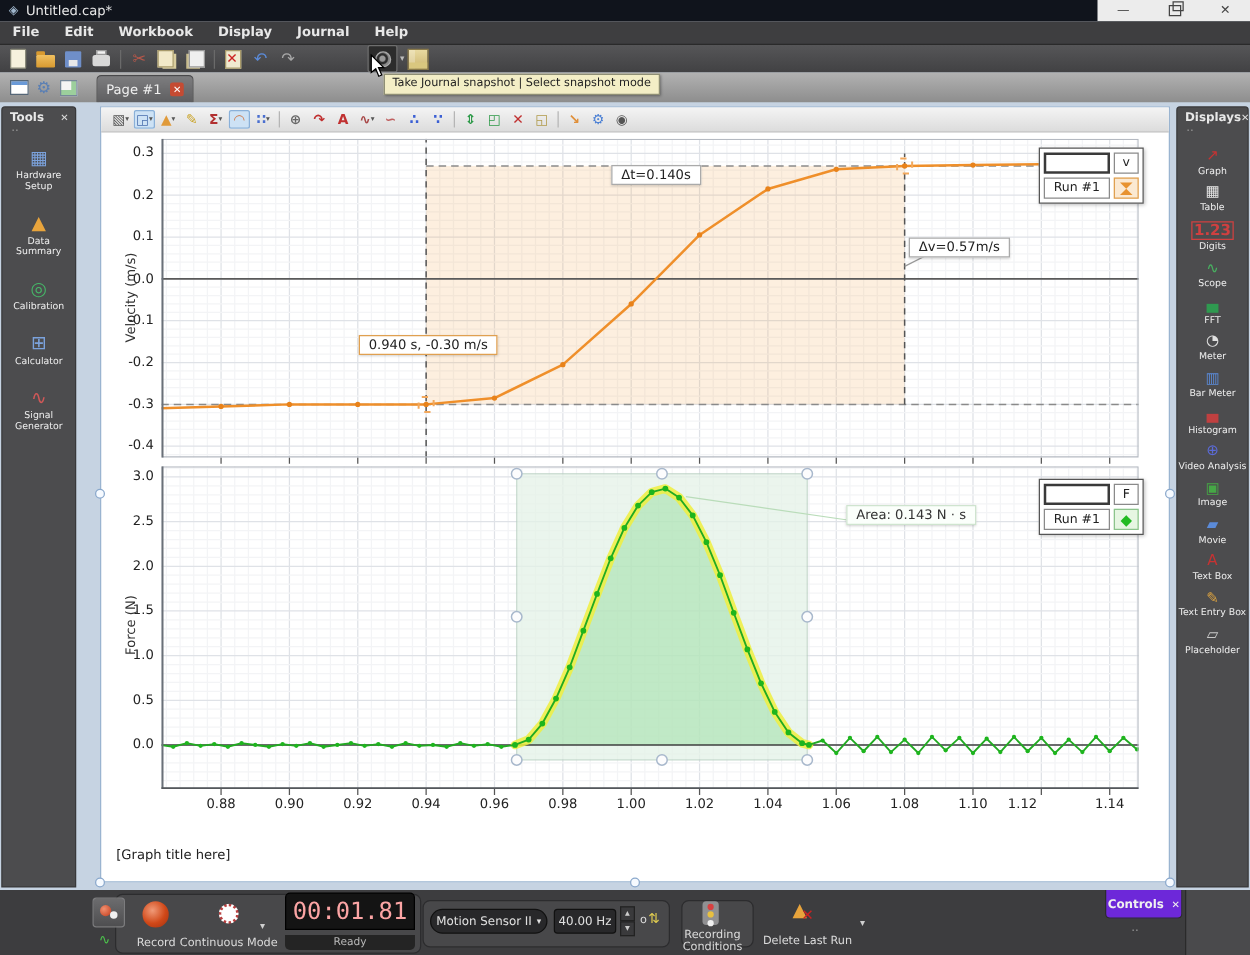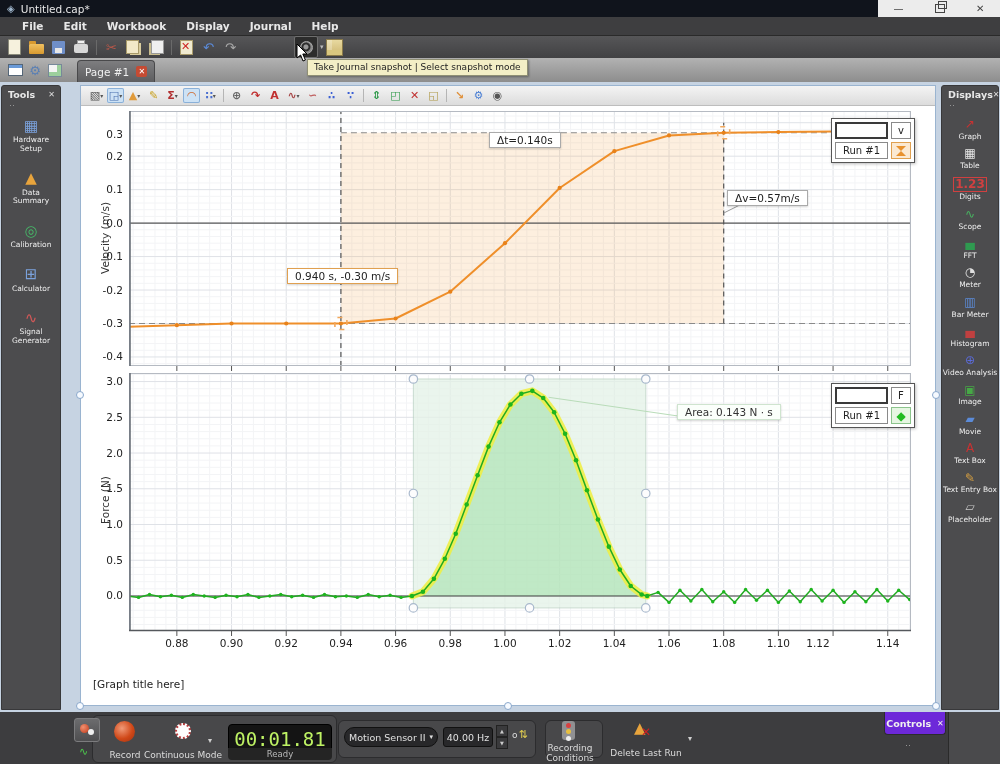--- a/index.html
+++ b/index.html
@@ -8,21 +8,21 @@
   
   #titlebar{position:absolute;left:0;top:0;width:1000px;height:17px;background:#10141c;
             display:flex;align-items:center;color:#e8e8e8;font-size:10.5px}
   #titlebar .app-icon{color:#9fb6cc;font-size:10px;margin:0 6px 0 7px}
   .win-btns{position:absolute;right:0;top:0;width:122px;height:17px;background:#ececec;
             display:flex;align-items:center;justify-content:space-around;color:#444;font-size:10px}
   .ic-restore{width:8px;height:7px;border:1px solid #444;position:relative;background:#ececec}
   .ic-restore::before{content:"";position:absolute;left:2px;top:-4px;width:7px;height:6px;border:1px solid #444}
   
   #menubar{position:absolute;left:0;top:17px;width:1000px;height:19px;background:#3e3e40;
-           border-bottom:1px solid #2a2a2a;display:flex;align-items:center;padding-left:12px;box-sizing:border-box}
+           border-bottom:1px solid #2a2a2a;display:flex;align-items:center;padding-left:0;box-sizing:border-box}
   .menu-item{color:#e8e8e8;font-size:10.5px;font-weight:600;padding:2px 10px}
   
   #toolbar{position:absolute;left:0;top:36px;width:1000px;height:22px;background:linear-gradient(#565658,#414143);
            display:flex;align-items:center;padding-left:4px;box-sizing:border-box}
   .tbtn{width:21px;height:19px;display:flex;align-items:center;justify-content:center;margin-right:1px}
   .tsep{width:1px;height:15px;background:#6a6a6a;margin:0 4px}
   .tgap{width:52px}
   .ic-new{width:11px;height:14px;background:#f6f1dd;border:1px solid #8a8a7a;border-radius:1px}
   .ic-open{width:15px;height:10px;background:linear-gradient(#f0c060,#d89a30);border-radius:1px;position:relative;margin-top:3px}
   .ic-open::before{content:"";position:absolute;top:-3px;left:0;width:7px;height:3px;background:#d89a30;border-radius:1px 1px 0 0}
@@ -132,22 +132,22 @@
             background:linear-gradient(#6c6c6e,#4e4e50);border:1px solid #7c7c7e;box-sizing:border-box}
   .mini-btn .dot-r{position:absolute;left:5px;top:5px;width:9px;height:9px;border-radius:50%;background:radial-gradient(circle at 35% 35%,#f09070,#c03818)}
   .mini-btn .dot-w{position:absolute;left:13px;top:10px;width:6px;height:6px;border-radius:50%;background:#f0f0f0}
   .mini-wave{position:absolute;left:79px;top:33px;color:#4cc44c;font-size:11px}
   .record-circle{position:absolute;left:114px;top:9px;width:21px;height:21px;border-radius:50%;
                  background:radial-gradient(circle at 38% 35%,#f09a78,#d04818 55%,#a03010)}
   .blabel{position:absolute;font-size:9px;color:#dcdcdc;text-align:center;line-height:10px}
   .dial{position:absolute;left:175px;top:11px;width:16px;height:16px;border-radius:50%;background:#fff;
         border:2px dotted #b84040;box-sizing:border-box}
   .bcaret{position:absolute;color:#cfcfcf;font-size:8px}
-  .timer{position:absolute;left:228px;top:12px;width:104px;height:30px;background:#141414;border:1px solid #000;
-         border-radius:4px 4px 0 0;color:#bef264;font-family:"DejaVu Sans Mono","Liberation Mono",monospace;
+  .timer{position:absolute;left:228px;top:2px;width:104px;height:30px;background:#141414;border:1px solid #000;
+         border-radius:4px 4px 0 0;color:#fca5a5;font-family:"DejaVu Sans Mono","Liberation Mono",monospace;
          font-size:19px;display:flex;align-items:center;justify-content:center;box-sizing:border-box}
   .timer-status{position:absolute;left:228px;top:36px;width:104px;height:12px;background:#242424;color:#b8b8b8;
                 font-size:8.5px;display:flex;align-items:center;justify-content:center;border-radius:0 0 4px 4px;box-sizing:border-box}
   .pill{position:absolute;left:344px;top:15px;width:94px;height:20px;background:#28282a;border:1px solid #111;
         border-radius:10px;color:#e0e0e0;font-size:9.5px;display:flex;align-items:center;justify-content:center;gap:4px;box-sizing:border-box}
   .ratebox{position:absolute;left:443px;top:15px;width:50px;height:20px;background:#28282a;border:1px solid #111;
            border-radius:3px;color:#e0e0e0;font-size:9.5px;display:flex;align-items:center;justify-content:center;box-sizing:border-box}
   .spinner{position:absolute;left:496px;top:13px;width:12px;height:24px;display:flex;flex-direction:column}
   .spinner span{flex:1;background:#3a3a3c;border:1px solid #222;color:#ccc;font-size:5px;display:flex;
                 align-items:center;justify-content:center}
@@ -783,21 +783,21 @@
         <line x1="594.7027972027972" y1="258" x2="594.7027972027972" y2="263" stroke="#555" stroke-width="1"></line>
         <line x1="649.388111888112" y1="258" x2="649.388111888112" y2="263" stroke="#555" stroke-width="1"></line>
         <line x1="704.0734265734267" y1="258" x2="704.0734265734267" y2="263" stroke="#555" stroke-width="1"></line>
         <line x1="758.7587412587408" y1="258" x2="758.7587412587408" y2="263" stroke="#555" stroke-width="1"></line>
         <rect x="0.5" y="0.5" width="781" height="257" fill="none" stroke="#b5bac2"></rect>
         <line x1="1" y1="0" x2="1" y2="258" stroke="#6a7078" stroke-width="1.6"></line>
         <line x1="0" y1="257.5" x2="782" y2="257.5" stroke="#55585c" stroke-width="1.4"></line>
       </svg>
 
     <div class="ylabels" id="ylabels-v">
-        <span style="top: 5.2126px; margin-top: 12px;">0.3</span>
+        <span style="top: 5.2126px;">0.3</span>
         <span style="top: 38.6772px;">0.2</span>
         <span style="top: 72.1417px;">0.1</span>
         <span style="top: 105.606px;">0.0</span>
         <span style="top: 139.071px;">-0.1</span>
         <span style="top: 172.535px;">-0.2</span>
         <span style="top: 206px;">-0.3</span>
         <span style="top: 239.465px;">-0.4</span>
       </div>
     <div class="ylabels" id="ylabels-f">
         <span style="top: 2.07618px;">3.0</span>

